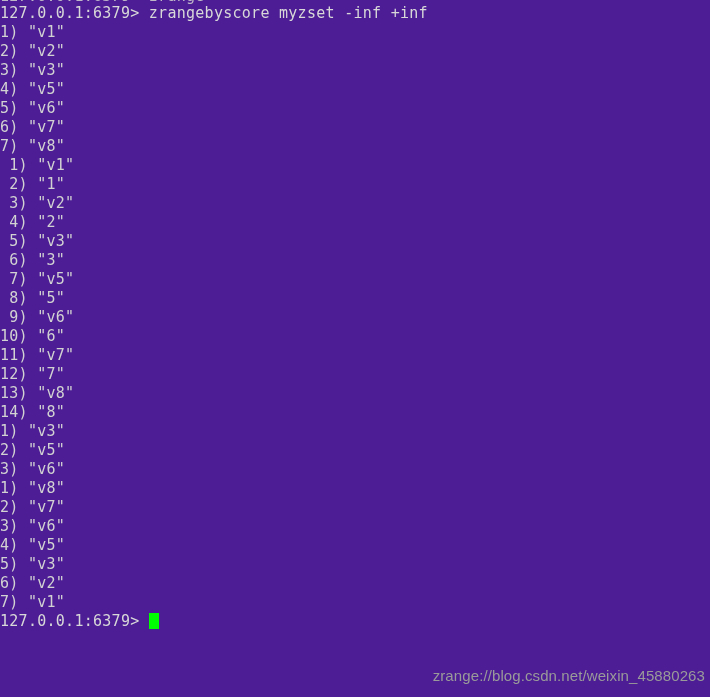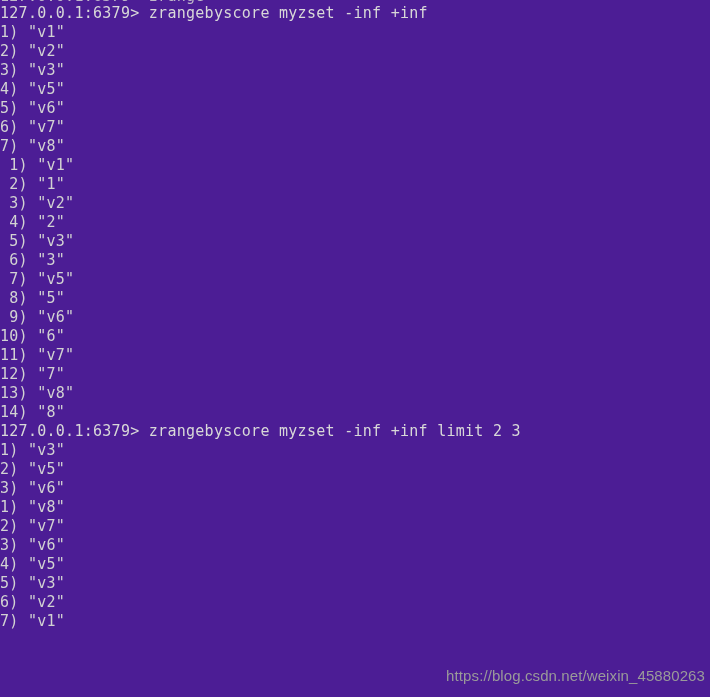--- a/index.html
+++ b/index.html
@@ -121,28 +121,28 @@
       <div class="line result-line"> 5) "v3"</div>
       <div class="line result-line"> 6) "3"</div>
       <div class="line result-line"> 7) "v5"</div>
       <div class="line result-line"> 8) "5"</div>
       <div class="line result-line"> 9) "v6"</div>
       <div class="line result-line">10) "6"</div>
       <div class="line result-line">11) "v7"</div>
       <div class="line result-line">12) "7"</div>
       <div class="line result-line">13) "v8"</div>
       <div class="line result-line">14) "8"</div>
-      <div class="line prompt-line">127.0.0.1:6379&gt; zrangebyscore myzset -inf +inf limit 2 3</div>
       <div class="line result-line">1) "v3"</div>
       <div class="line result-line">2) "v5"</div>
       <div class="line result-line">3) "v6"</div>
       <div class="line result-line">1) "v8"</div>
       <div class="line result-line">2) "v7"</div>
       <div class="line result-line">3) "v6"</div>
       <div class="line result-line">4) "v5"</div>
       <div class="line result-line">5) "v3"</div>
       <div class="line result-line">6) "v2"</div>
       <div class="line result-line">7) "v1"</div>
+      <div class="cursor-line"><span>127.0.0.1:6379&gt; </span><span></span><span class="cursor-block" style="background: rgb(0, 255, 0);"></span></div>
     </div>
 
-  <div class="watermark">https://blog.csdn.net/weixin_45880263</div>
+  <div class="watermark">zrange://blog.csdn.net/weixin_45880263</div>
 
 </div>
 
 </body></html>

